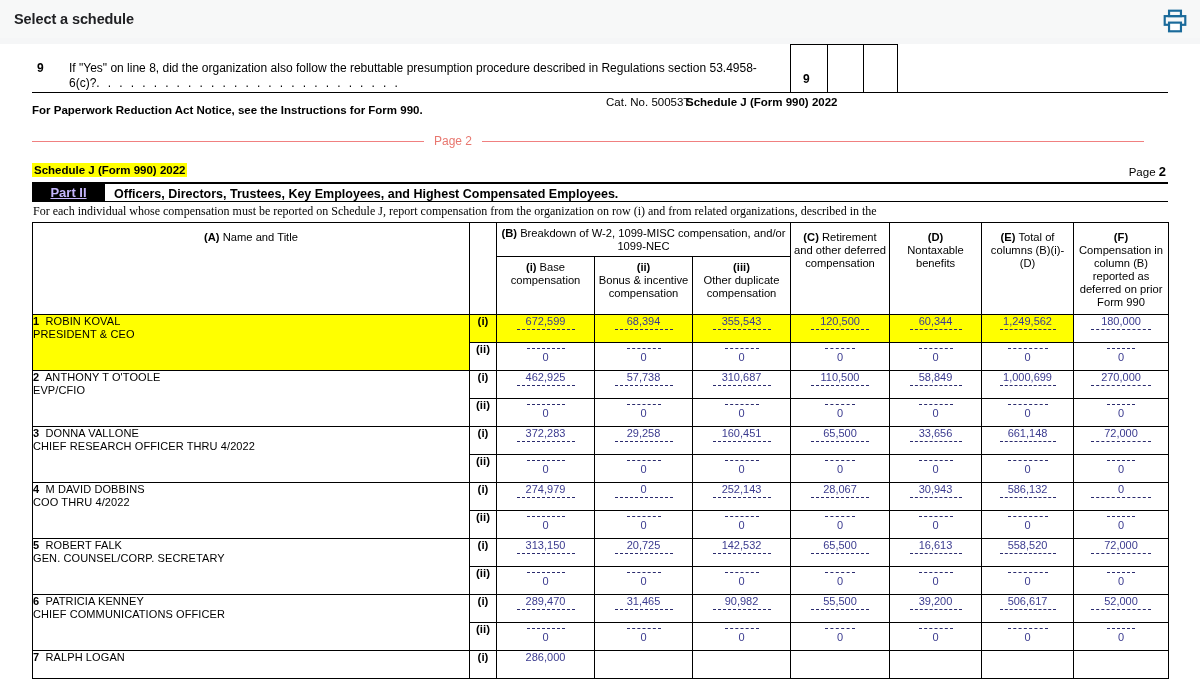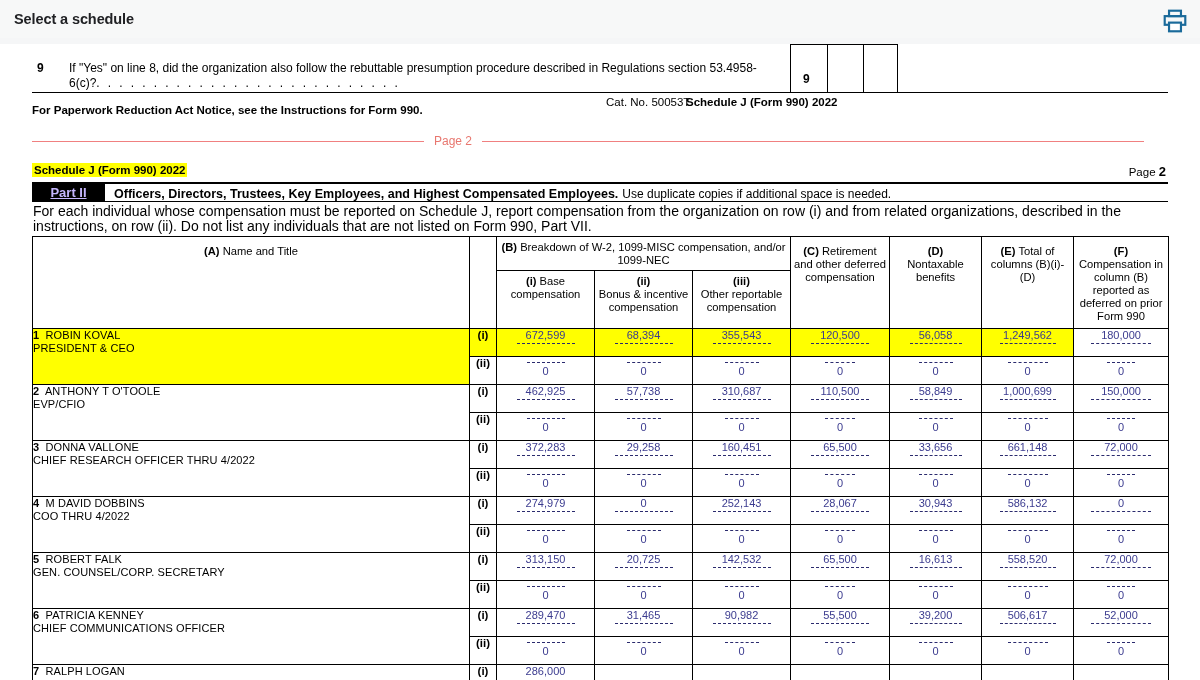--- a/index.html
+++ b/index.html
@@ -176,24 +176,25 @@
     display: flex;
     align-items: flex-end;
     padding-left: 9px;
     font-size: 12.5px;
     color: #000;
   }
   .partbar .cap b { font-weight: bold; margin-right: 4px; }
   .partbar .cap span.sub { font-size: 12px; font-weight: normal; }
 
   .partnote {
-    font-size: 14px;
+    font-size: 12px;
     color: #000;
     line-height: 14.6px;
     padding: 2px 0 1px 1px;
+    font-family: Liberation Serif, serif;
   }
   .partnote b { font-weight: bold; }
 
   
   table.jtable {
     border-collapse: collapse;
     width: 1136px;
     table-layout: fixed;
     margin-top: 2px;
   }
@@ -299,26 +300,24 @@
 
   <div class="schedhdr">
     <span class="left">Schedule J (Form 990) 2022</span>
     <span class="right"><span>Page</span> <b>2</b></span>
   </div>
 
   <div class="partbar">
     <div class="tag">Part II</div>
     <div class="cap">
           <b>Officers, Directors, Trustees, Key Employees, and Highest Compensated Employees.</b>
-          <span class="sub">Use duplicate copies if additional space is needed.</span>
         </div>
   </div>
   <div class="partnote">
     <div>For each individual whose compensation must be reported on Schedule J, report compensation from the organization on row (i) and from related organizations, described in the</div>
-    <div>instructions, on row (ii). Do not list any individuals that are not listed on Form 990, Part VII.</div>
   </div>
 
   <table class="jtable">
     <colgroup>
       <col style="width:437px">
       <col style="width:27px">
       <col style="width:98px">
       <col style="width:98px">
       <col style="width:98px">
       <col style="width:99px">
@@ -358,21 +357,21 @@
         <th class="hdr-sub">
           <b>(i)</b>
           <span>Base compensation</span>
         </th>
         <th class="hdr-sub">
           <b>(ii)</b><br>
           <span>Bonus &amp; incentive compensation</span>
         </th>
         <th class="hdr-sub">
           <b>(iii)</b><br>
-          <span>Other reportable compensation</span>
+          <span>Other duplicate compensation</span>
         </th>
       </tr>
     </thead>
     <tbody id="tbody">
           <tr class="rowi grouptop">
             <td class="namecell hl" rowspan="2">
               <div class="nm"><span class="idx">1</span>&nbsp; ROBIN KOVAL</div>
               <div class="ttl">PRESIDENT &amp; CEO</div>
             </td>
             <td class="romancell hl">(i)</td>
@@ -386,21 +385,21 @@
             </td>
             <td class="numcell hl">
               <span class="val">355,543</span>
               <span class="dashrule" style="width:58px"></span>
             </td>
             <td class="numcell hl">
               <span class="val">120,500</span>
               <span class="dashrule" style="width:58px"></span>
             </td>
             <td class="numcell hl">
-              <span class="val">56,058</span>
+              <span class="val">60,344</span>
               <span class="dashrule" style="width:52px"></span>
             </td>
             <td class="numcell hl">
               <span class="val">1,249,562</span>
               <span class="dashrule" style="width:56px"></span>
             </td>
             <td class="numcell">
               <span class="val">180,000</span>
               <span class="dashrule" style="width:60px"></span>
             </td>
@@ -460,21 +459,21 @@
             </td>
             <td class="numcell">
               <span class="val">58,849</span>
               <span class="dashrule" style="width:52px"></span>
             </td>
             <td class="numcell">
               <span class="val">1,000,699</span>
               <span class="dashrule" style="width:56px"></span>
             </td>
             <td class="numcell">
-              <span class="val">150,000</span>
+              <span class="val">270,000</span>
               <span class="dashrule" style="width:60px"></span>
             </td>
           </tr>
           <tr class="rowii">
             <td class="romancell">(ii)</td>
             <td class="numcell r2">
               <span class="dashrule" style="width:38px"></span>
               <span class="val">0</span>
             </td>
             <td class="numcell r2">

